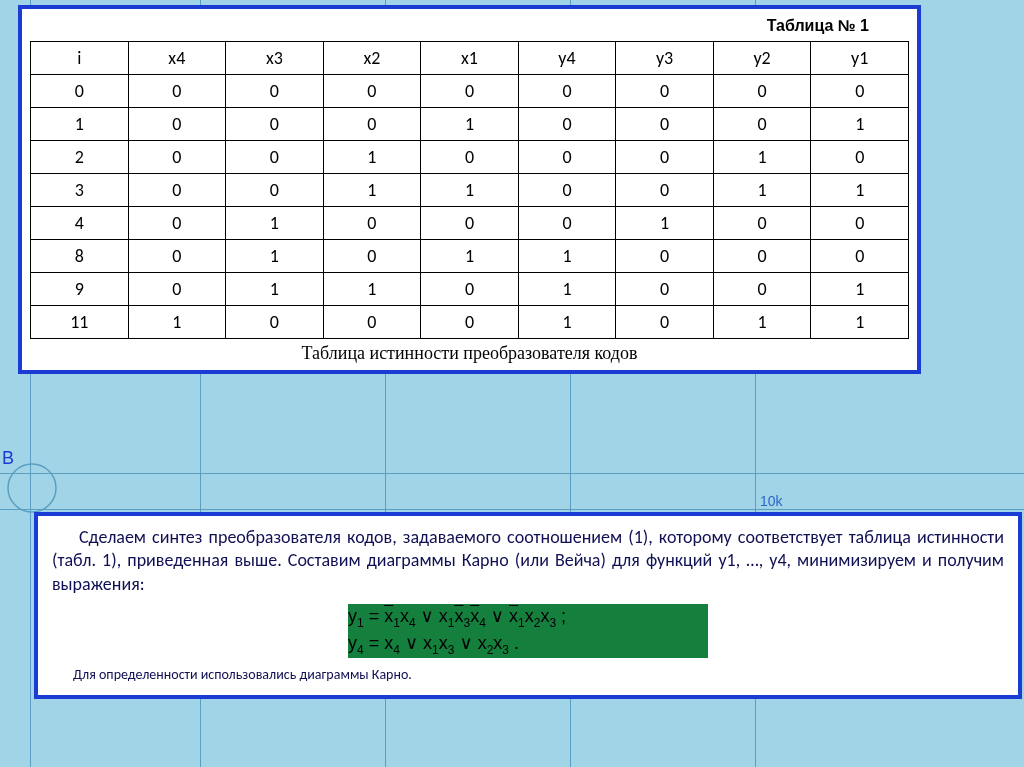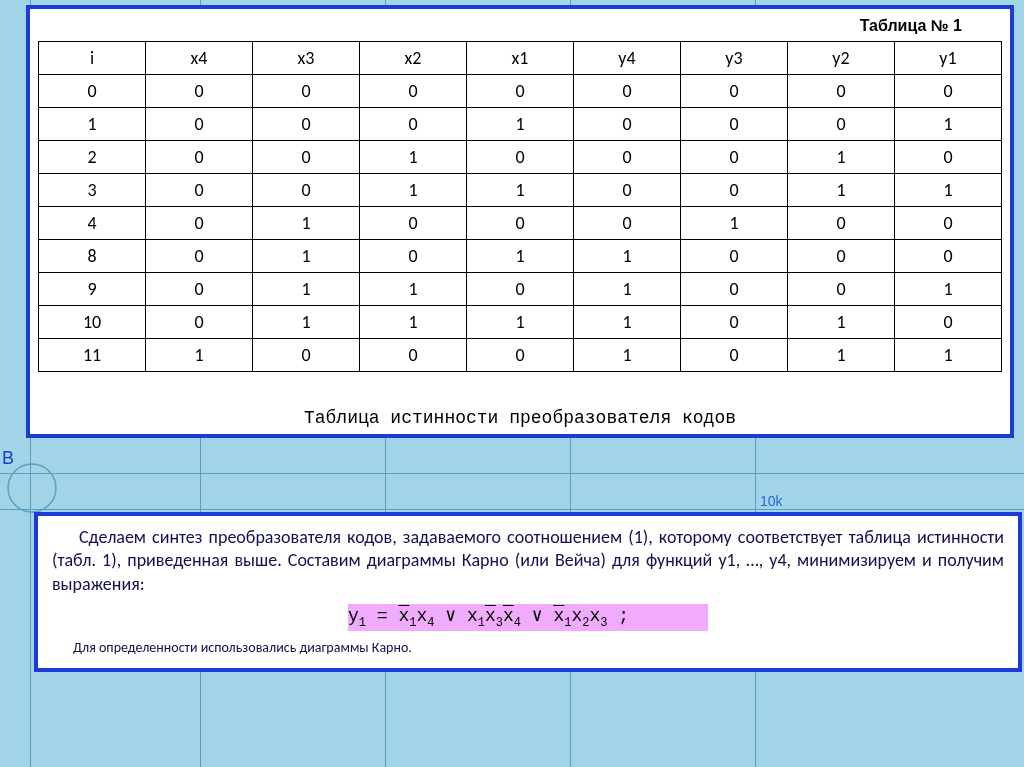--- a/index.html
+++ b/index.html
@@ -29,23 +29,23 @@
     background: #5a9fc2;
   }
   .panel {
     position: absolute;
     background: #fff;
     border: 4px solid #1a3bd4;
     box-sizing: border-box;
     z-index: 2;
   }
   .top-panel {
-    left: 26px;
+    left: 18px;
     top: 5px;
-    width: 988px;
+    width: 903px;
     padding: 6px 8px 4px 8px;
   }
   .table-title {
     text-align: right;
     font-weight: bold;
     font-size: 16px;
     padding: 2px 40px 6px 0;
   }
   table.truth {
     border-collapse: collapse;
@@ -57,22 +57,21 @@
     text-align: center;
     font-size: 18px;
     font-weight: normal;
     height: 30px;
     font-family: Calibri, Arial, sans-serif;
   }
   .caption {
     text-align: center;
     font-size: 18px;
     padding: 4px 0 2px 0;
-    font-family: Liberation Mono, monospace;
-    margin-top: 32px;
+    font-family: Liberation Serif, serif;
   }
   .mid-strip {
     position: absolute;
     left: 0;
     width: 1024px;
     top: 471px;
     height: 40px;
     z-index: 1;
   }
   .mid-strip .hline {
@@ -107,22 +106,22 @@
     font-size: 18px;
     line-height: 1.3;
     text-align: justify;
     text-indent: 1.5em;
     color: #101055;
     font-family: Calibri, Arial, sans-serif;
   }
   .eqblock {
     margin: 8px auto 8px auto;
     width: 360px;
-    background: #f0abfc;
-    font-family: Liberation Mono, monospace;
+    background: #15803d;
+    font-family: Liberation Sans, sans-serif;
     font-size: 18px;
     line-height: 1.35;
     color: #000;
   }
   .eqblock .row {
     white-space: nowrap;
   }
   .ov {
     text-decoration: overline;
   }
@@ -243,31 +242,20 @@
           <td>0</td>
           <td>1</td>
           <td>1</td>
           <td>0</td>
           <td>1</td>
           <td>0</td>
           <td>0</td>
           <td>1</td>
         </tr>
         <tr>
-          <td>10</td>
-          <td>0</td>
-          <td>1</td>
-          <td>1</td>
-          <td>1</td>
-          <td>1</td>
-          <td>0</td>
-          <td>1</td>
-          <td>0</td>
-        </tr>
-        <tr>
           <td>11</td>
           <td>1</td>
           <td>0</td>
           <td>0</td>
           <td>0</td>
           <td>1</td>
           <td>0</td>
           <td>1</td>
           <td>1</td>
         </tr>
@@ -291,16 +279,19 @@
   <circle cx="28" cy="28" r="24" fill="none" stroke="#5a9fc2" stroke-width="1.5"></circle>
 </svg>
 
 <div class="panel bottom-panel">
   <div class="paragraph">Сделаем синтез преобразователя кодов, задаваемого соотношением (1), которому соответствует таблица истинности (табл. 1), приведенная выше. Составим диаграммы Карно (или Вейча) для функций y1, …, y4, минимизируем и получим выражения:</div>
 
   <div class="eqblock">
     <div class="row">
       y<sub>1</sub> = <span class="ov">x</span><sub>1</sub>x<sub>4</sub> ∨ x<sub>1</sub><span class="ov">x</span><sub>3</sub><span class="ov">x</span><sub>4</sub> ∨ <span class="ov">x</span><sub>1</sub>x<sub>2</sub>x<sub>3</sub> ;
     </div>
+    <div class="row">
+      y<sub>4</sub> = x<sub>4</sub> ∨ x<sub>1</sub>x<sub>3</sub> ∨ x<sub>2</sub>x<sub>3</sub> .
+    </div>
   </div>
 
   <div class="closing">Для определенности использовались диаграммы Карно.</div>
 </div>
 
 </body></html>

